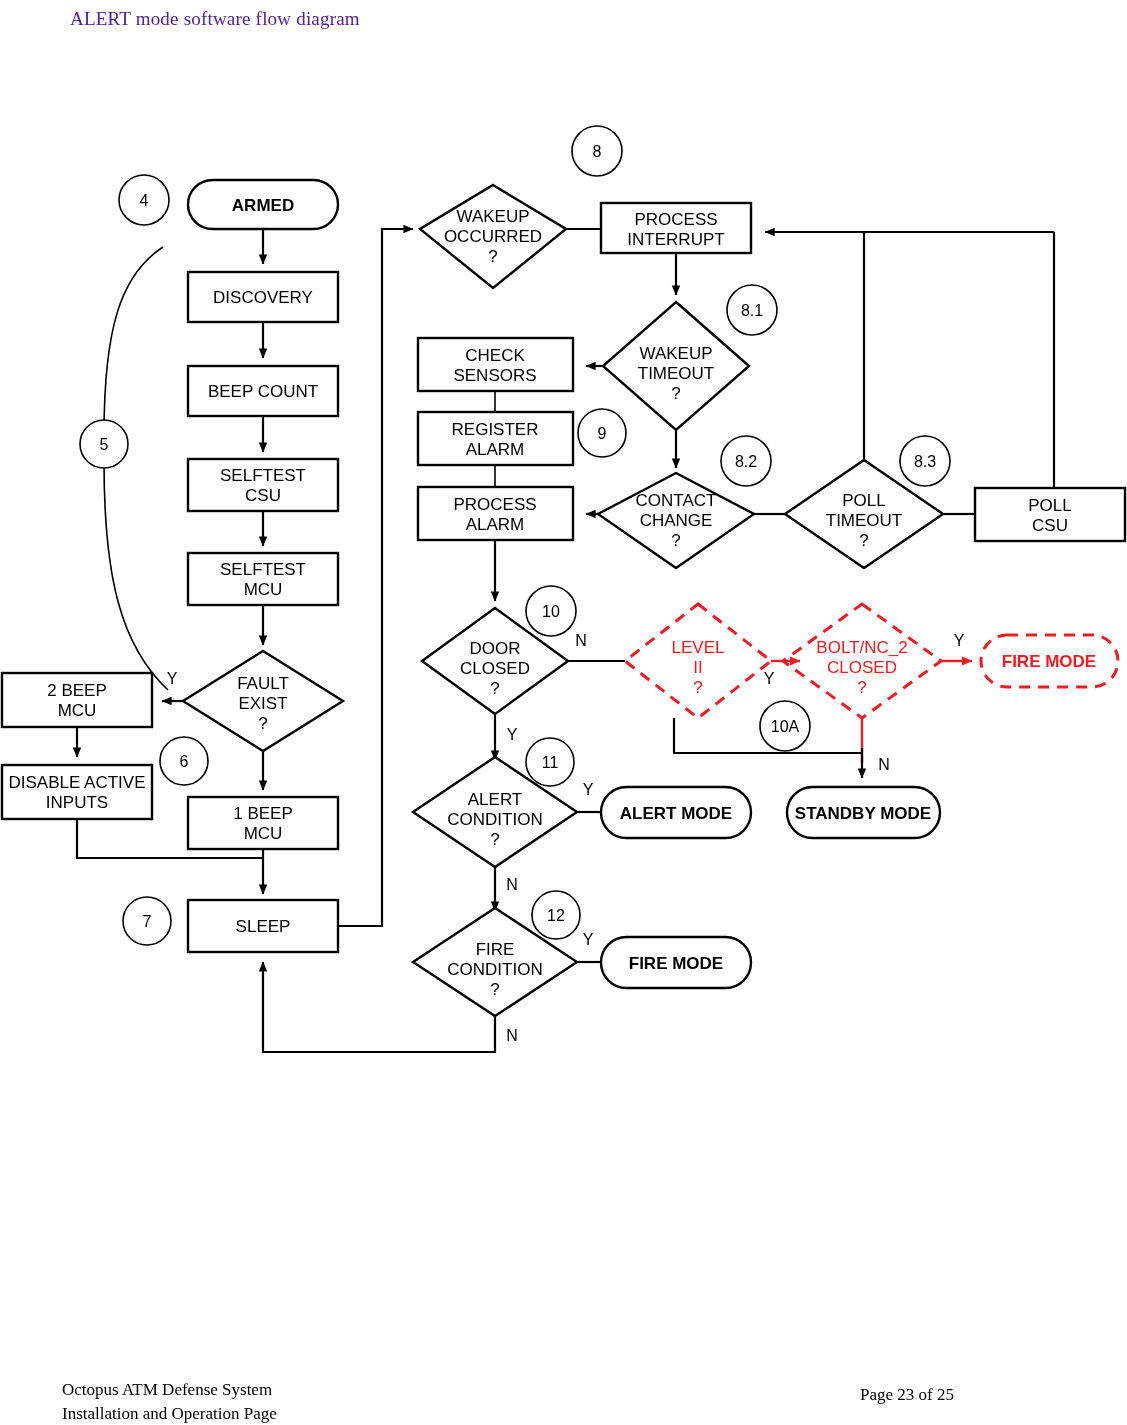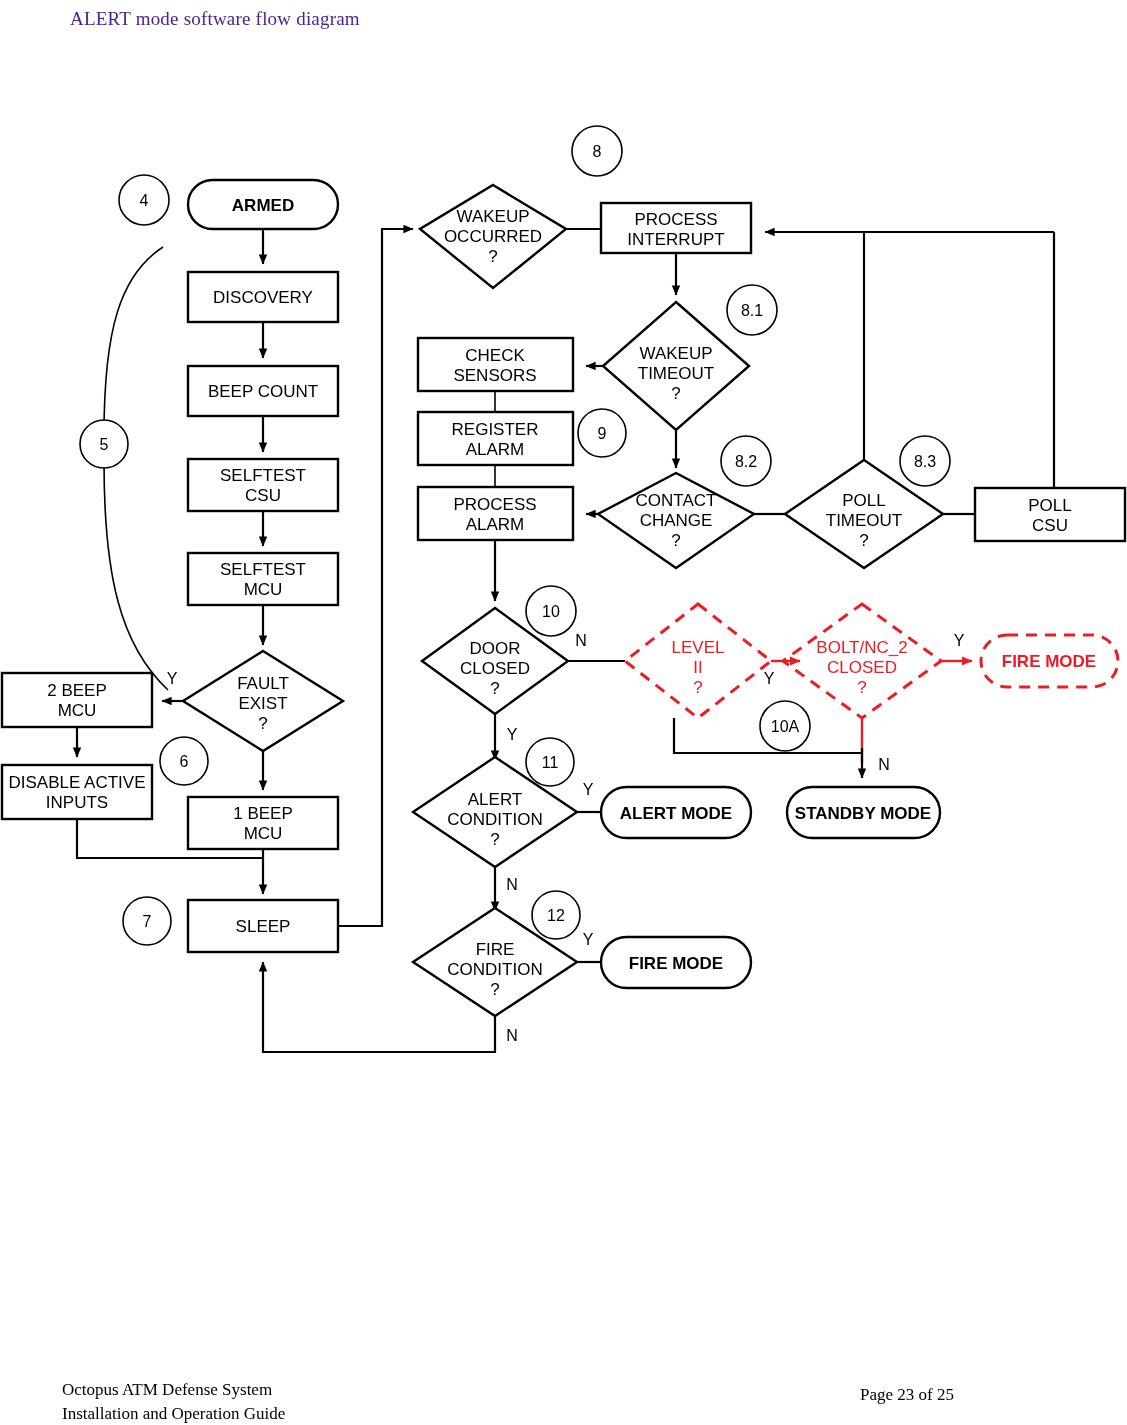--- a/index.html
+++ b/index.html
@@ -364,15 +364,15 @@
     <text class="n-lbl-b" x="676" y="969" text-anchor="middle">FIRE MODE</text>
   </g>
 
   <path class="ln" d="M495,1016 L495,1052 L263,1052 L263,962" marker-end="url(#ah)"></path>
   <text class="yn" x="512" y="1041" text-anchor="middle">N</text>
 
 </svg>
 
 <div class="footer-left">
   <div>Octopus ATM Defense System</div>
-  <div>Installation and Operation Guide</div>
+  <div>Installation and Operation Page</div>
 </div>
 <div class="footer-right">Page 23 of 25</div>
 
 </body></html>

